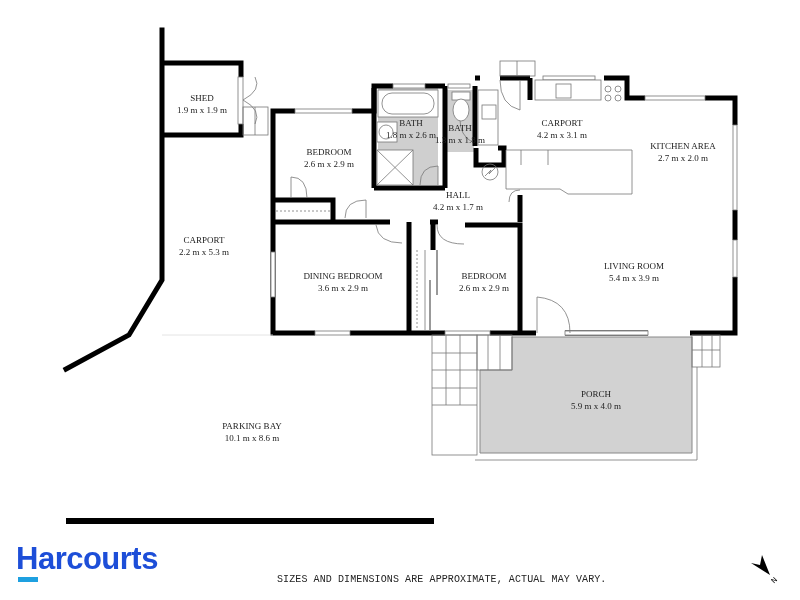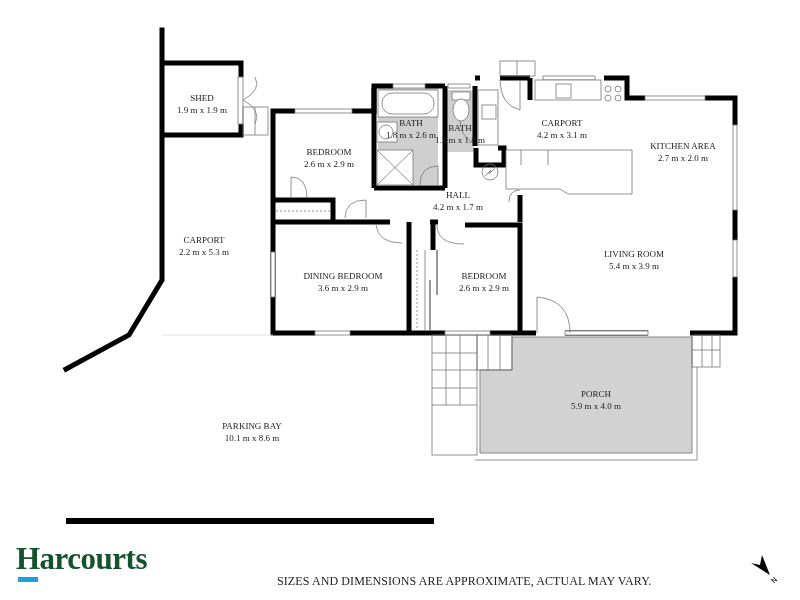--- a/index.html
+++ b/index.html
@@ -1,23 +1,23 @@
 <!DOCTYPE html>
 <html><head>
 <meta charset="utf-8">
 <style>
   html, body { margin:0; padding:0; background:#ffffff; }
   body { width:800px; height:600px; position:relative; overflow:hidden; font-family:"Liberation Sans", sans-serif; }
   #plan { position:absolute; left:0; top:0; width:800px; height:600px; }
   .room-label { position:absolute; text-align:center; font-family:Liberation Serif, serif; font-size:9px; color:#222; line-height:12px; transform:translateX(-50%); white-space:nowrap; }
   .room-label .name { display:block; }
   .room-label .dim { display:block; }
-  .brand { position:absolute; left:16px; top:542px; font-family:Liberation Serif, serif; font-weight:bold; font-size:31px; color:#14532d; letter-spacing:-0.5px; line-height:34px; }
+  .brand { position:absolute; left:16px; top:542px; font-family:Liberation Sans, sans-serif; font-weight:bold; font-size:31px; color:#1d4ed8; letter-spacing:-0.5px; line-height:34px; }
   .brand-bar { position:absolute; left:18px; top:577px; width:20px; height:5px; background:#1ea0e0; }
-  .disclaimer { position:absolute; left:277px; top:574px; font-family:Liberation Serif, serif; font-size:12px; color:#222; letter-spacing:0.1px; }
+  .disclaimer { position:absolute; left:277px; top:574px; font-family:Liberation Mono, monospace; font-size:10px; color:#222; letter-spacing:0.1px; }
   .north { position:absolute; left:748px; top:553px; width:34px; height:34px; }
 </style>
 </head>
 <body>
 
 <svg id="plan" viewBox="0 0 800 600" xmlns="http://www.w3.org/2000/svg">
 
   <g>
     <rect x="378" y="88" width="60" height="97" fill="#cfcfcf"></rect>
     <rect x="447" y="90" width="27" height="62" fill="#cfcfcf"></rect>
@@ -203,21 +203,21 @@
       <span class="dim">2.2 m x 5.3 m</span>
     </div>
   <div class="room-label" style="left:343px;top:270px">
       <span class="name">DINING BEDROOM</span>
       <span class="dim">3.6 m x 2.9 m</span>
     </div>
   <div class="room-label" style="left:484px;top:270px">
       <span class="name">BEDROOM</span>
       <span class="dim">2.6 m x 2.9 m</span>
     </div>
-  <div class="room-label" style="left:634px;top:248px">
+  <div class="room-label" style="left:634px;top:260px">
       <span class="name">LIVING ROOM</span>
       <span class="dim">5.4 m x 3.9 m</span>
     </div>
   <div class="room-label" style="left:596px;top:388px">
       <span class="name">PORCH</span>
       <span class="dim">5.9 m x 4.0 m</span>
     </div>
   <div class="room-label" style="left:252px;top:420px">
       <span class="name">PARKING BAY</span>
       <span class="dim">10.1 m x 8.6 m</span>

